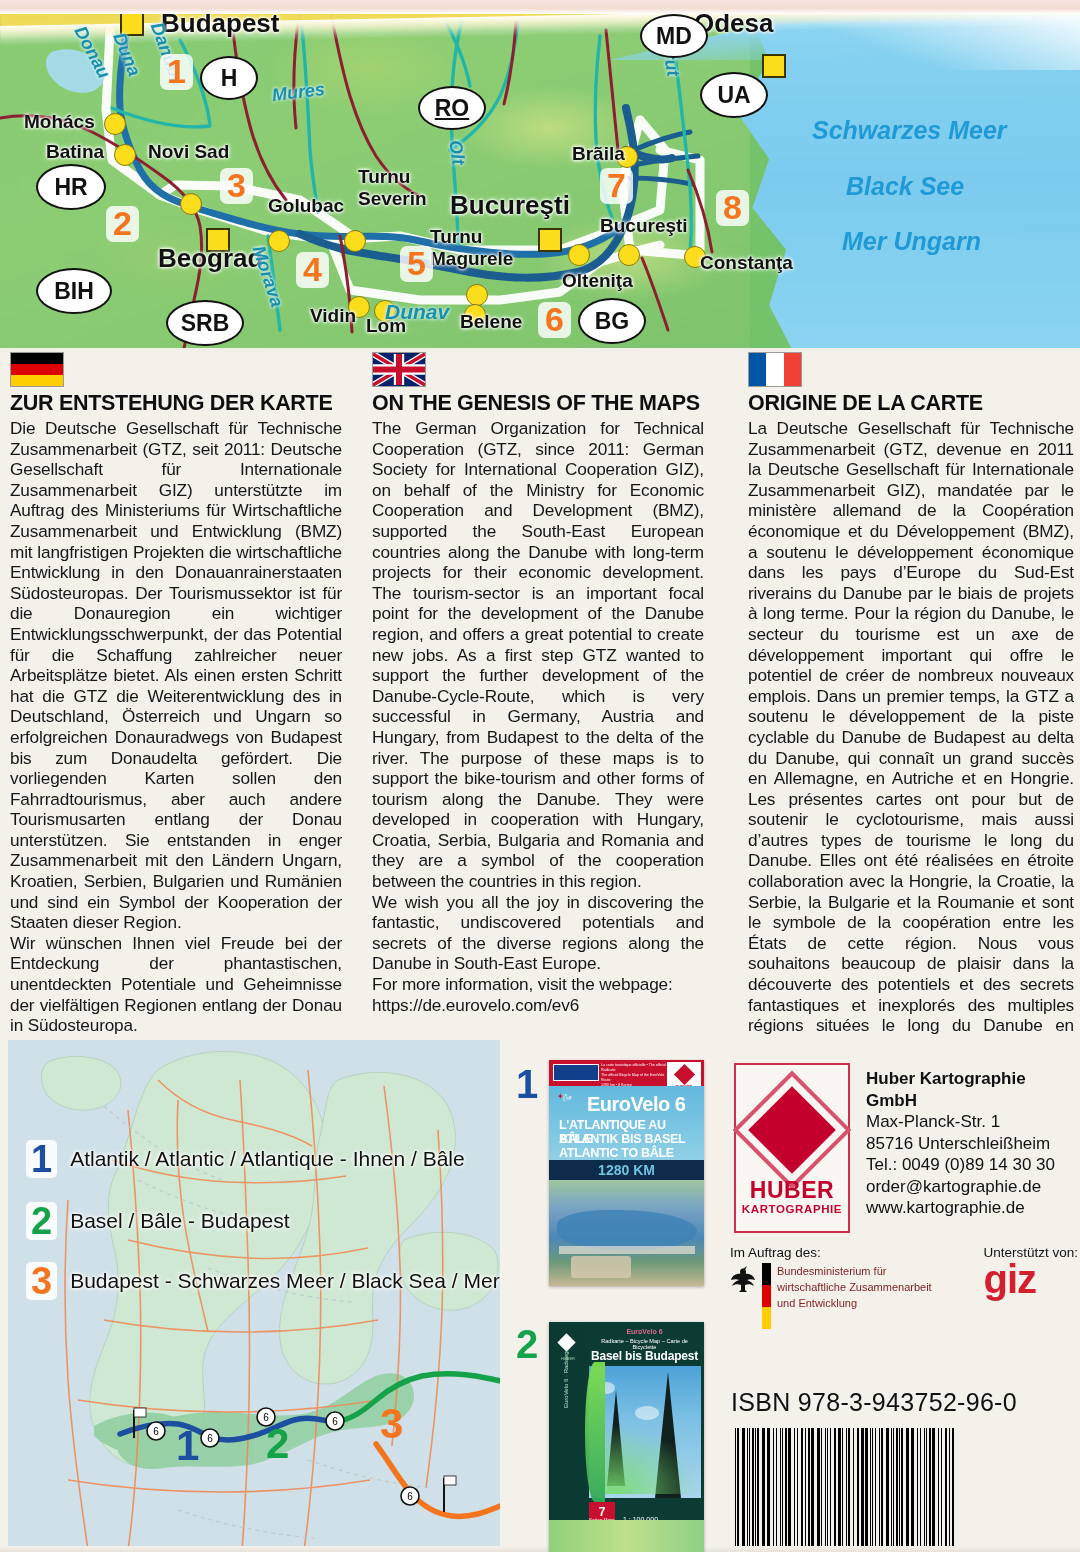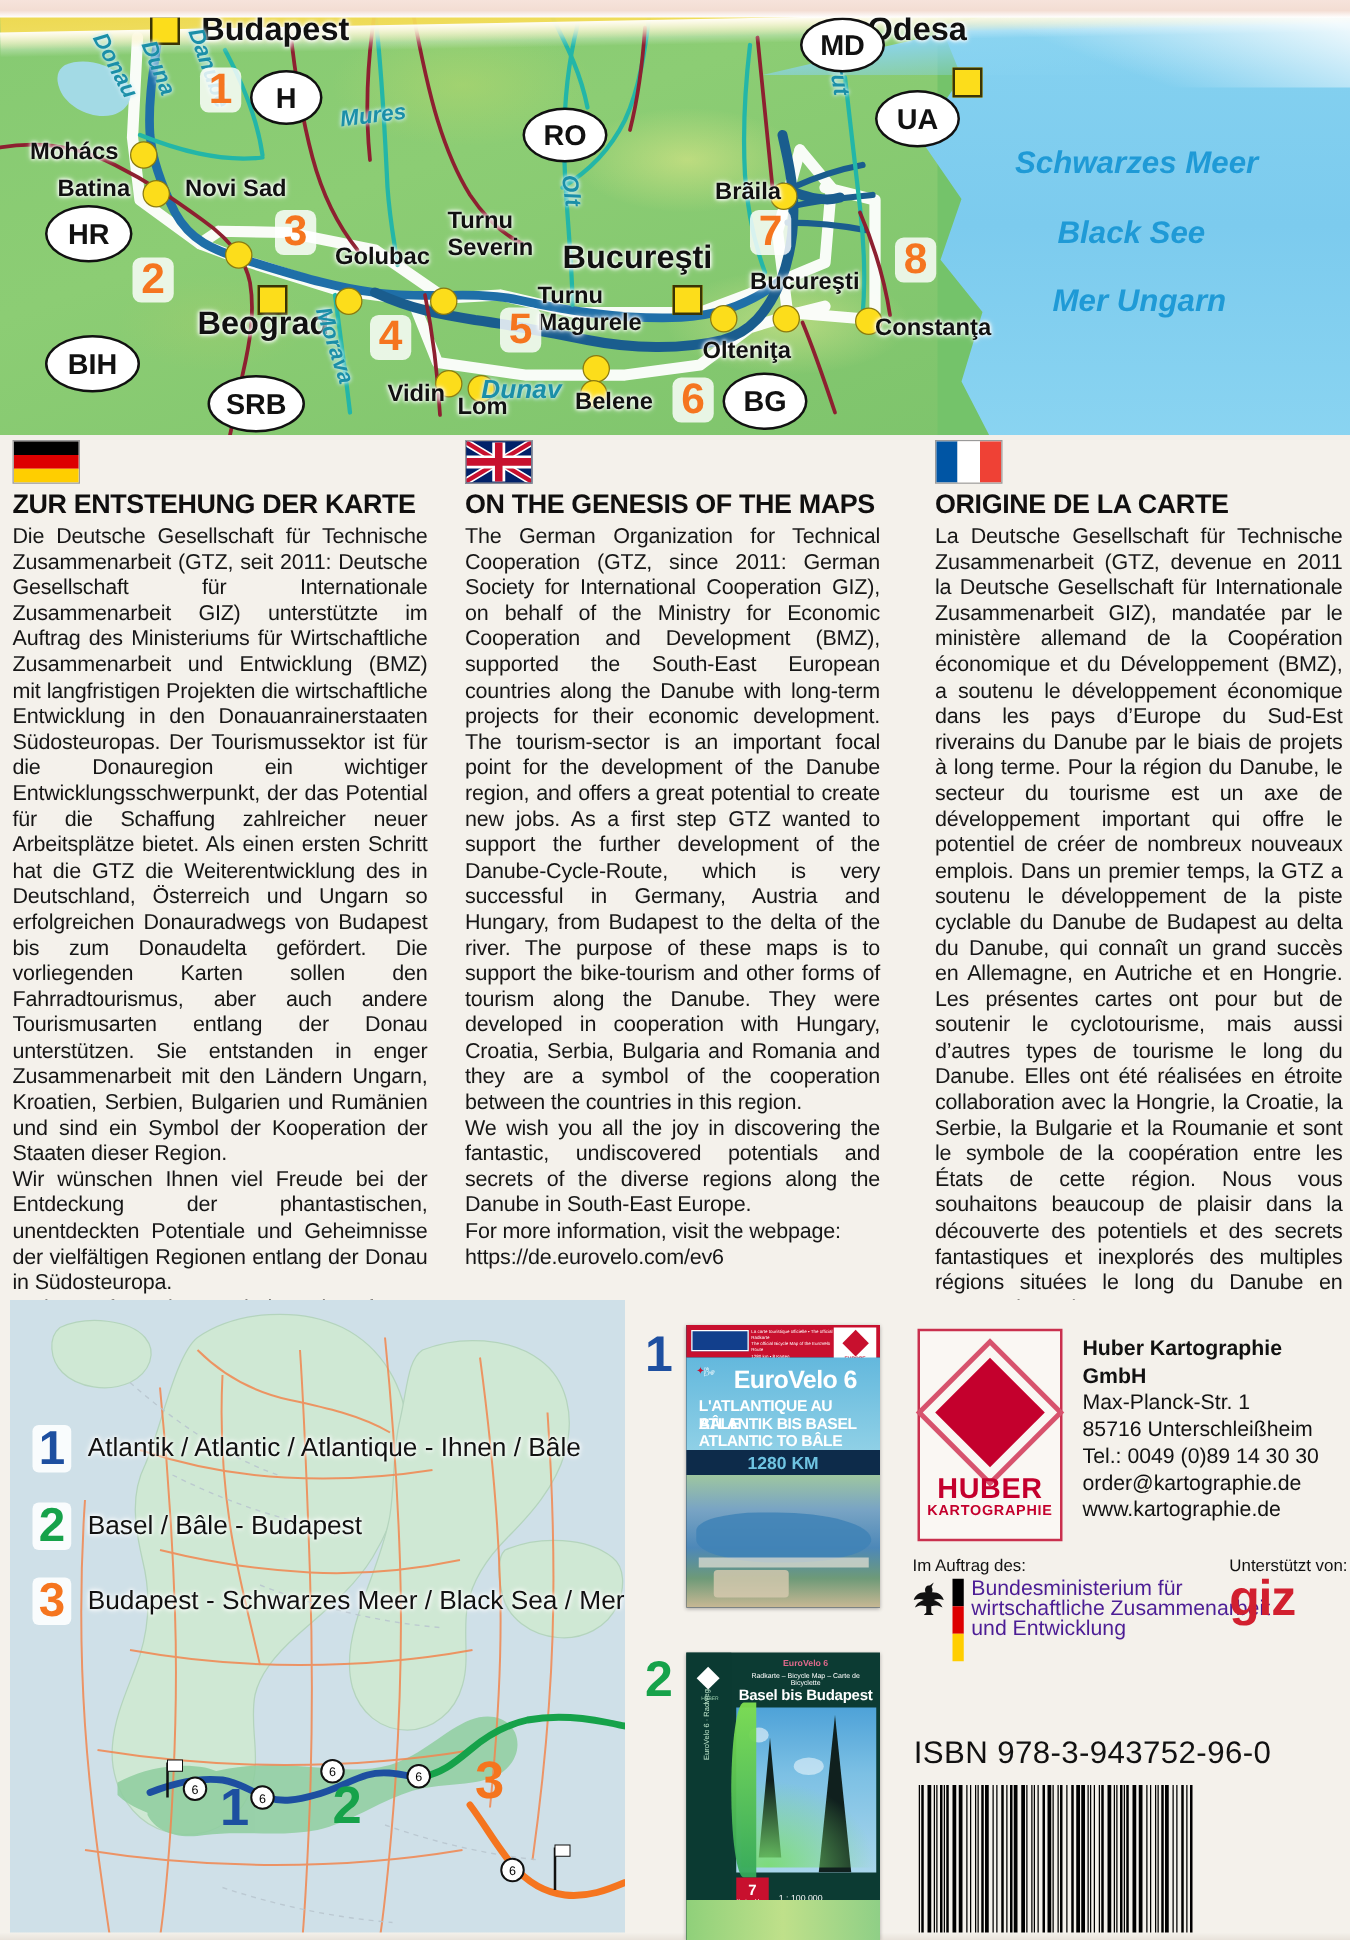--- a/index.html
+++ b/index.html
@@ -117,21 +117,21 @@
 
   #minrow{position:absolute;left:730px;top:205px;width:350px;}
   .smallcap{font-size:13.5px;color:#111;}
   #bmz{display:flex;align-items:flex-start;gap:6px;margin-top:3px;}
   .eagle{width:26px;height:30px;position:relative;}
   .trico{width:9px;height:66px;}
   .trico i{display:block;height:33.34%;}
   .trico i:nth-child(1){background:#000;}
   .trico i:nth-child(2){background:#dd0000;}
   .trico i:nth-child(3){background:#ffce00;}
-  #bmztext{font-size:17px;line-height:16px;color:#4c1d95;}
+  #bmztext{font-size:11px;line-height:16px;color:#7f1d1d;}
   #giz{position:absolute;right:2px;top:0;text-align:left;}
   #giz .gname{color:#d2202f;font-size:40px;font-weight:bold;line-height:.95;letter-spacing:-1px;}
 
   #isbn{position:absolute;left:731px;top:348px;font-size:25px;color:#111;letter-spacing:.3px;}
   #barcode{position:absolute;left:735px;top:388px;width:235px;height:120px;display:flex;align-items:flex-end;}
   #barcode i{display:block;height:100%;background:#000;}
   .paper-bot{position:absolute;left:0;bottom:0;width:1080px;height:6px;
      background:linear-gradient(0deg,#e8e2da,#f4f1eb);}
 </style>
 </head>
@@ -243,21 +243,21 @@
   <div class="dot" style="left:466px;top:284px;"></div>
   <div class="dot" style="left:464px;top:304px;"></div>
   <div class="sq" style="left:538px;top:228px;"></div>
   <div class="dot" style="left:616px;top:146px;"></div>
   <div class="dot" style="left:568px;top:244px;"></div>
   <div class="dot" style="left:618px;top:244px;"></div>
   <div class="dot" style="left:684px;top:246px;"></div>
   <div class="sq" style="left:762px;top:54px;"></div>
 
   <div class="ccode" style="left:200px;top:56px;width:54px;height:40px;">H</div>
-  <div class="ccode" style="left:418px;top:86px;width:64px;height:40px;">RO</div>
+  <div class="ccode" style="left:418px;top:86px;width:64px;height:40px;text-decoration:underline;">RO</div>
   <div class="ccode" style="left:640px;top:14px;width:64px;height:40px;">MD</div>
   <div class="ccode" style="left:700px;top:72px;width:64px;height:42px;">UA</div>
   <div class="ccode" style="left:36px;top:164px;width:66px;height:42px;">HR</div>
   <div class="ccode" style="left:36px;top:268px;width:72px;height:42px;">BIH</div>
   <div class="ccode" style="left:166px;top:300px;width:74px;height:42px;">SRB</div>
   <div class="ccode" style="left:578px;top:298px;width:64px;height:42px;text-align:center;">BG</div>
 
   <div class="snum" style="left:160px;top:54px;">1</div>
   <div class="snum" style="left:106px;top:206px;">2</div>
   <div class="snum" style="left:220px;top:168px;">3</div>

